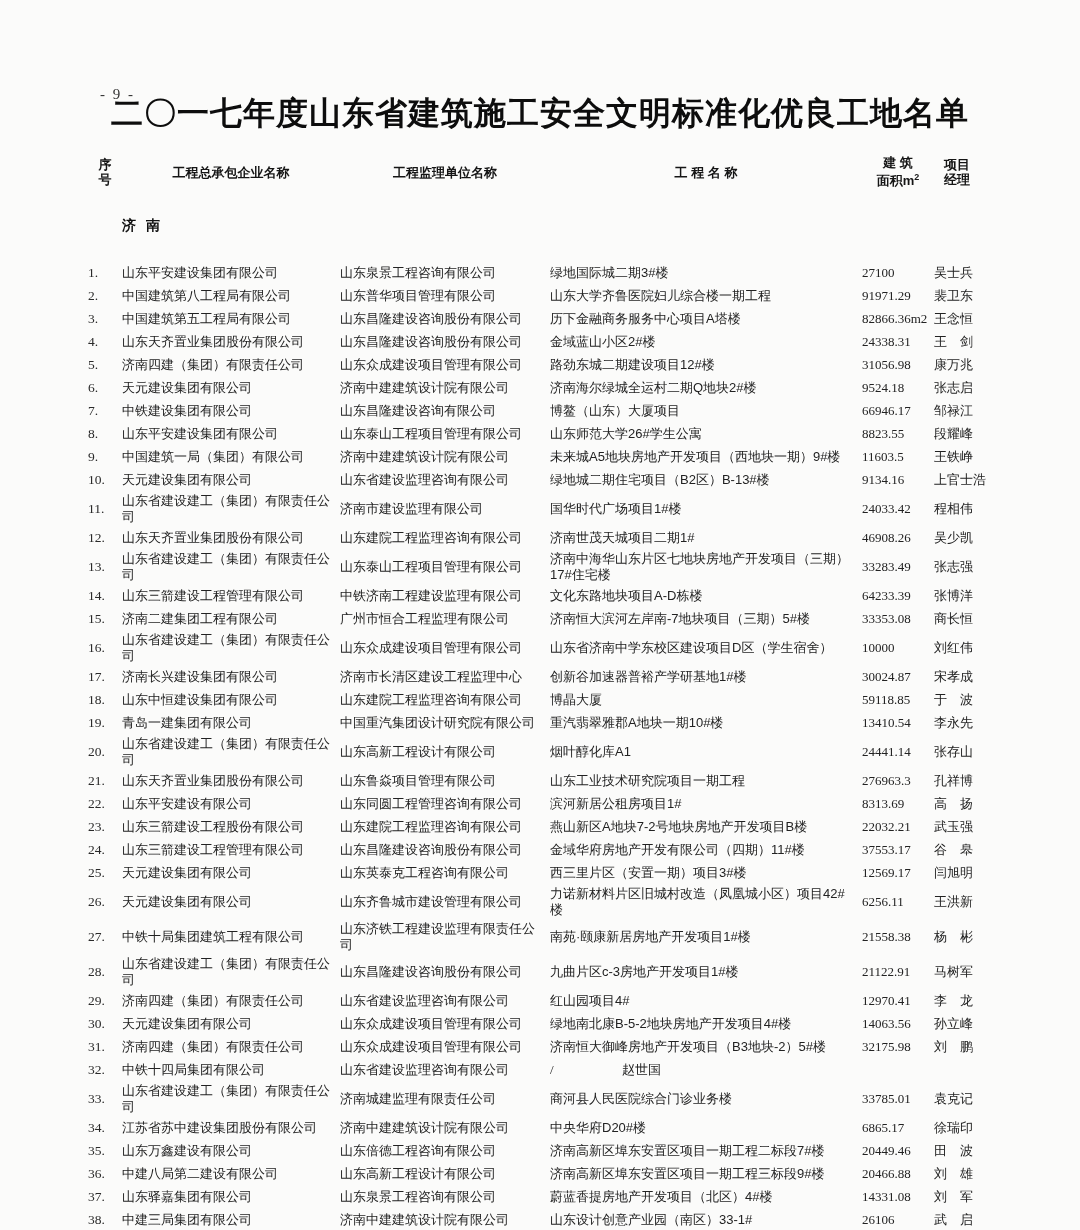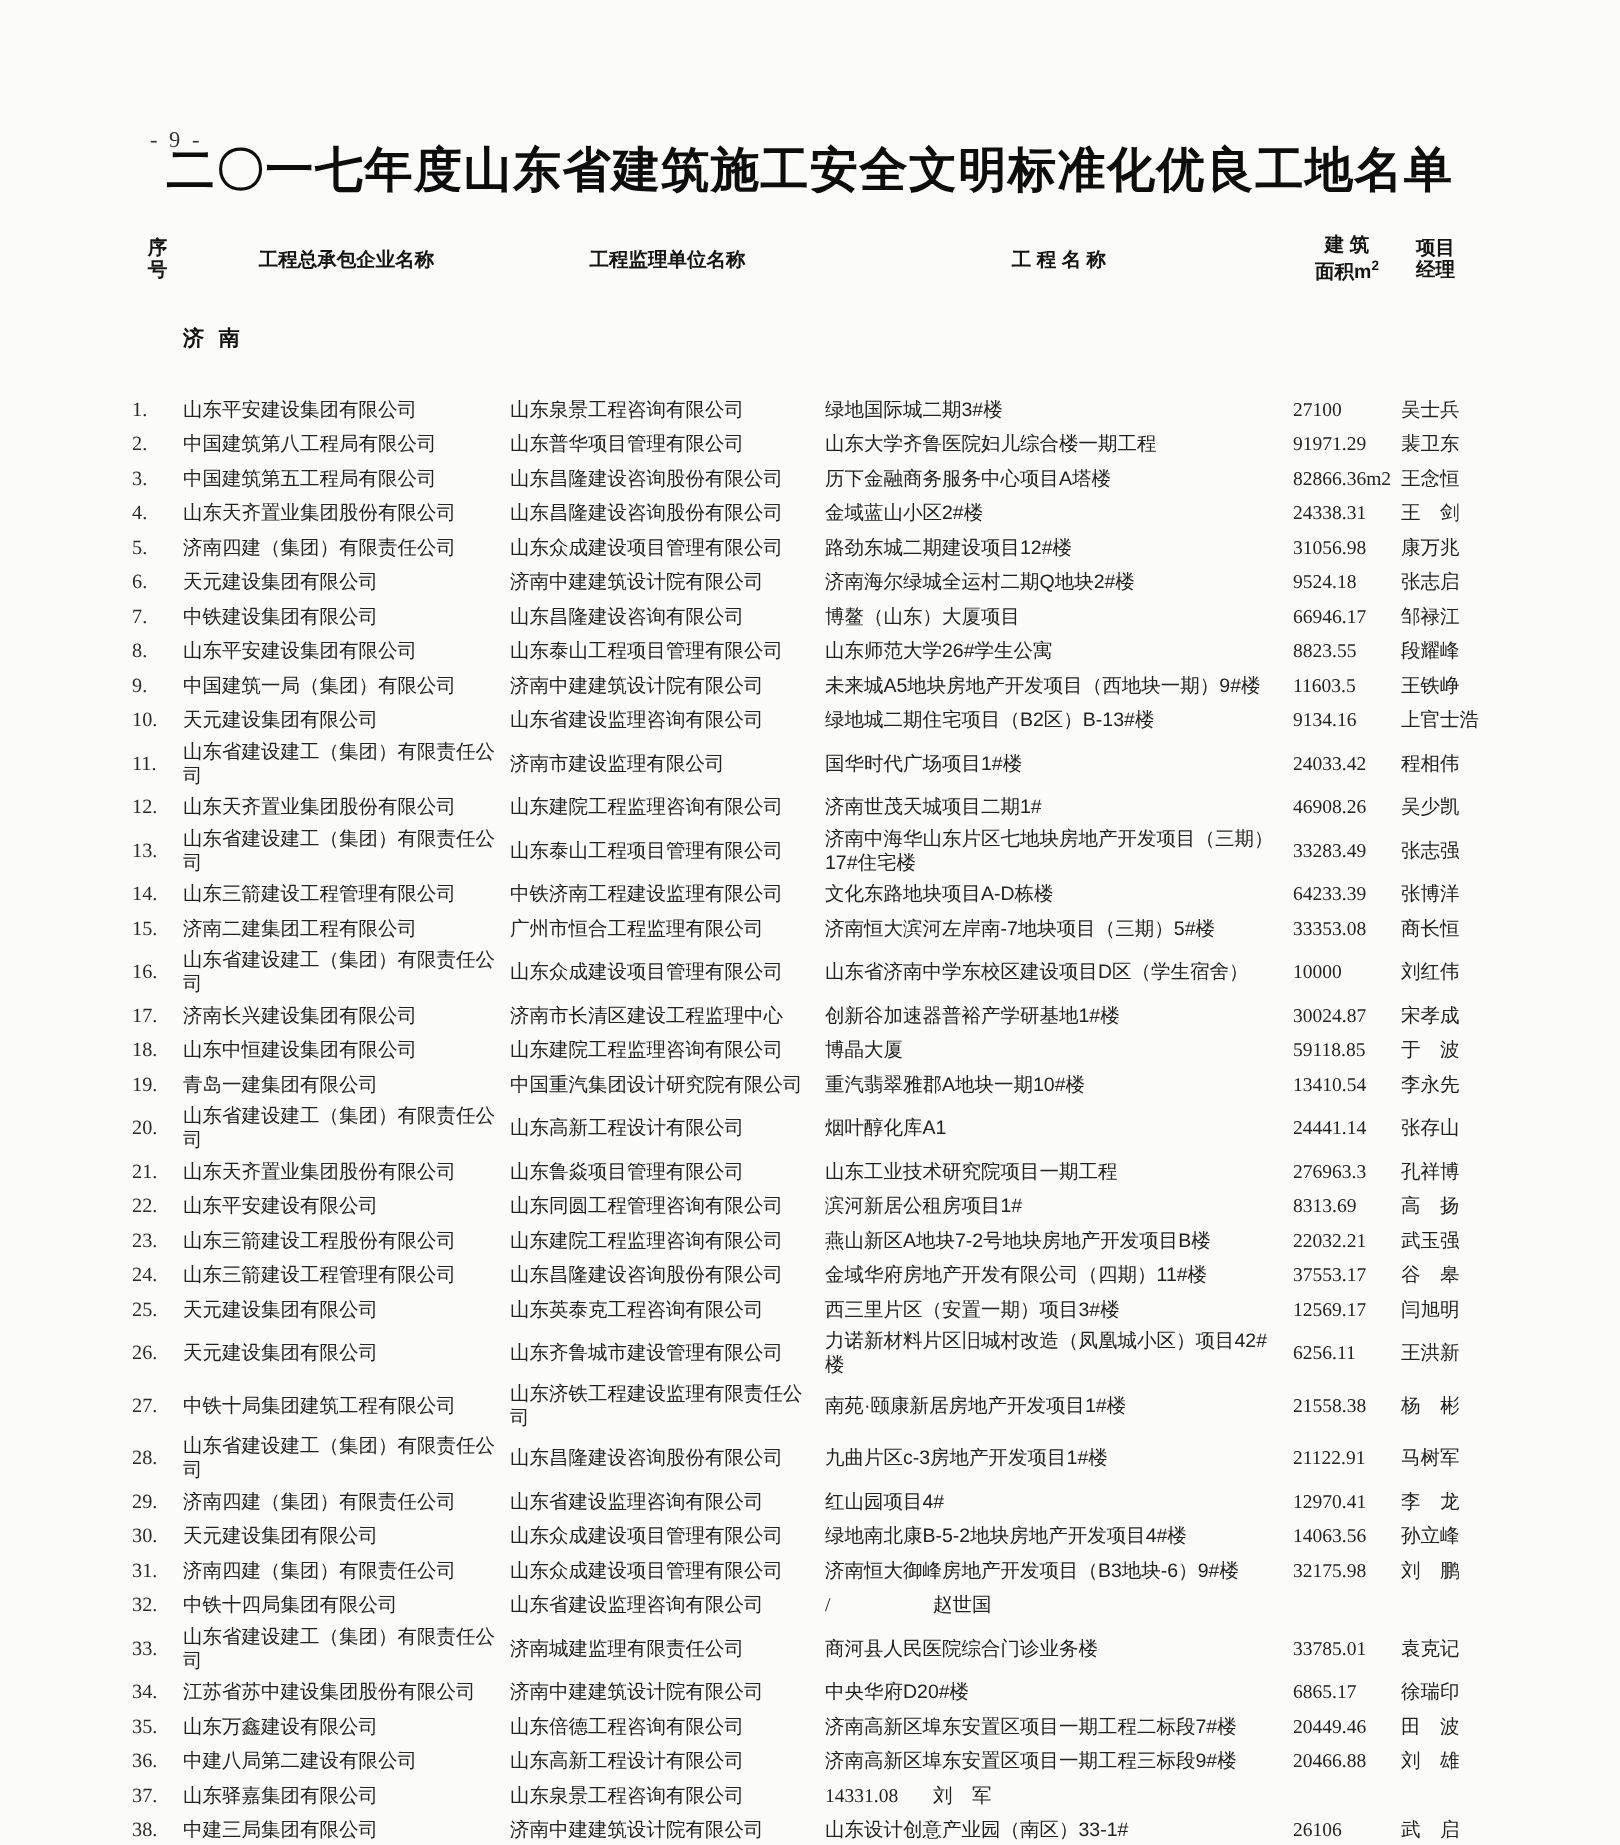--- a/index.html
+++ b/index.html
@@ -376,21 +376,21 @@
     <div class="cell c-supervisor">山东众成建设项目管理有限公司</div>
     <div class="cell c-project">绿地南北康B-5-2地块房地产开发项目4#楼</div>
     <div class="cell c-area">14063.56</div>
     <div class="cell c-manager">孙立峰</div>
   </div>
 
   <div class="row">
     <div class="cell c-no">31.</div>
     <div class="cell c-contractor">济南四建（集团）有限责任公司</div>
     <div class="cell c-supervisor">山东众成建设项目管理有限公司</div>
-    <div class="cell c-project">济南恒大御峰房地产开发项目（B3地块-6）9#楼</div>
+    <div class="cell c-project">济南恒大御峰房地产开发项目（B3地块-2）5#楼</div>
     <div class="cell c-area">32175.98</div>
     <div class="cell c-manager">刘　鹏</div>
   </div>
 
   <div class="row">
     <div class="cell c-no">32.</div>
     <div class="cell c-contractor">中铁十四局集团有限公司</div>
     <div class="cell c-supervisor">山东省建设监理咨询有限公司</div>
     <div class="cell c-area">/</div>
     <div class="cell c-manager">赵世国</div>
@@ -429,20 +429,21 @@
     <div class="cell c-supervisor">山东高新工程设计有限公司</div>
     <div class="cell c-project">济南高新区埠东安置区项目一期工程三标段9#楼</div>
     <div class="cell c-area">20466.88</div>
     <div class="cell c-manager">刘　雄</div>
   </div>
 
   <div class="row">
     <div class="cell c-no">37.</div>
     <div class="cell c-contractor">山东驿嘉集团有限公司</div>
     <div class="cell c-supervisor">山东泉景工程咨询有限公司</div>
+    <div class="cell c-project">蔚蓝香提房地产开发项目（北区）4#楼</div>
     <div class="cell c-area">14331.08</div>
     <div class="cell c-manager">刘　军</div>
   </div>
 
   <div class="row">
     <div class="cell c-no">38.</div>
     <div class="cell c-contractor">中建三局集团有限公司</div>
     <div class="cell c-supervisor">济南中建建筑设计院有限公司</div>
     <div class="cell c-project">山东设计创意产业园（南区）33-1#</div>
     <div class="cell c-area">26106</div>

